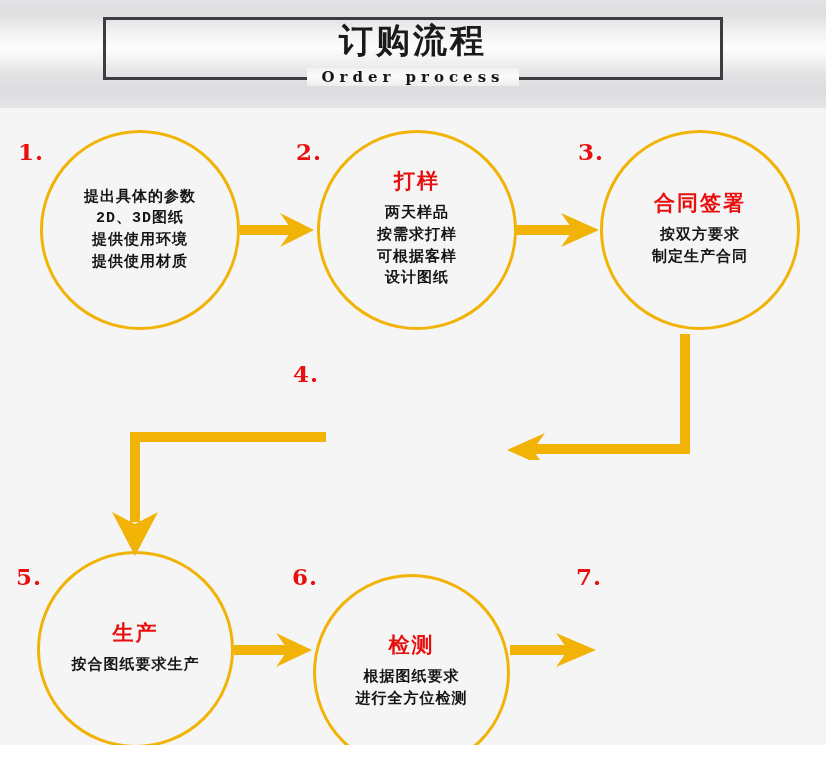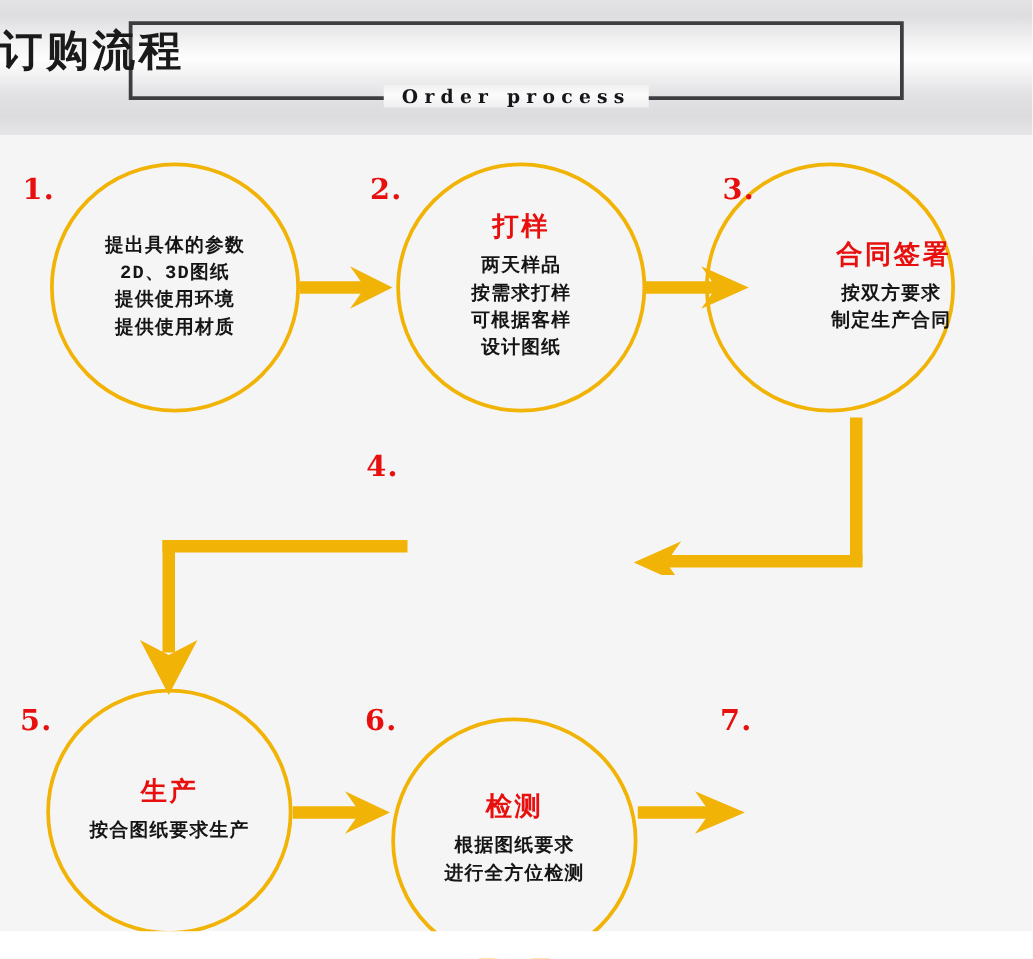--- a/index.html
+++ b/index.html
@@ -39,21 +39,21 @@
     top: 17px;
     width: 620px;
     height: 63px;
     border: 3px solid #3c3c41;
     box-sizing: border-box;
   }
   .header-title {
     position: absolute;
     left: 0; right: 0;
     top: 18px;
-    text-align: left;
+    text-align: center;
     font-family: "DejaVu Sans", "Liberation Sans", sans-serif;
     font-weight: bold;
     font-size: 34px;
     letter-spacing: 3px;
     color: #1a1a1a;
     z-index: 3;
   }
   .header-sub-wrap {
     position: absolute;
     left: 0; right: 0;
@@ -162,21 +162,21 @@
       <div class="node-title">打样</div>
       <div class="node-lines">
         <div>两天样品</div>
         <div>按需求打样</div>
         <div>可根据客样</div>
         <div>设计图纸</div>
       </div>
     </div>
     <div class="node-num" style="left:296px; top:30px;">2.</div>
 
-    <div class="node" style="left:564px; top:22px; width:200px; height:200px;align-items:flex-end;">
+    <div class="node" style="left:600px; top:22px; width:200px; height:200px;">
       <div class="node-title">合同签署</div>
       <div class="node-lines">
         <div>按双方要求</div>
         <div>制定生产合同</div>
       </div>
     </div>
     <div class="node-num" style="left:578px; top:30px;">3.</div>
 
     <div class="node-num" style="left:293px; top:252px;">4.</div>
 

